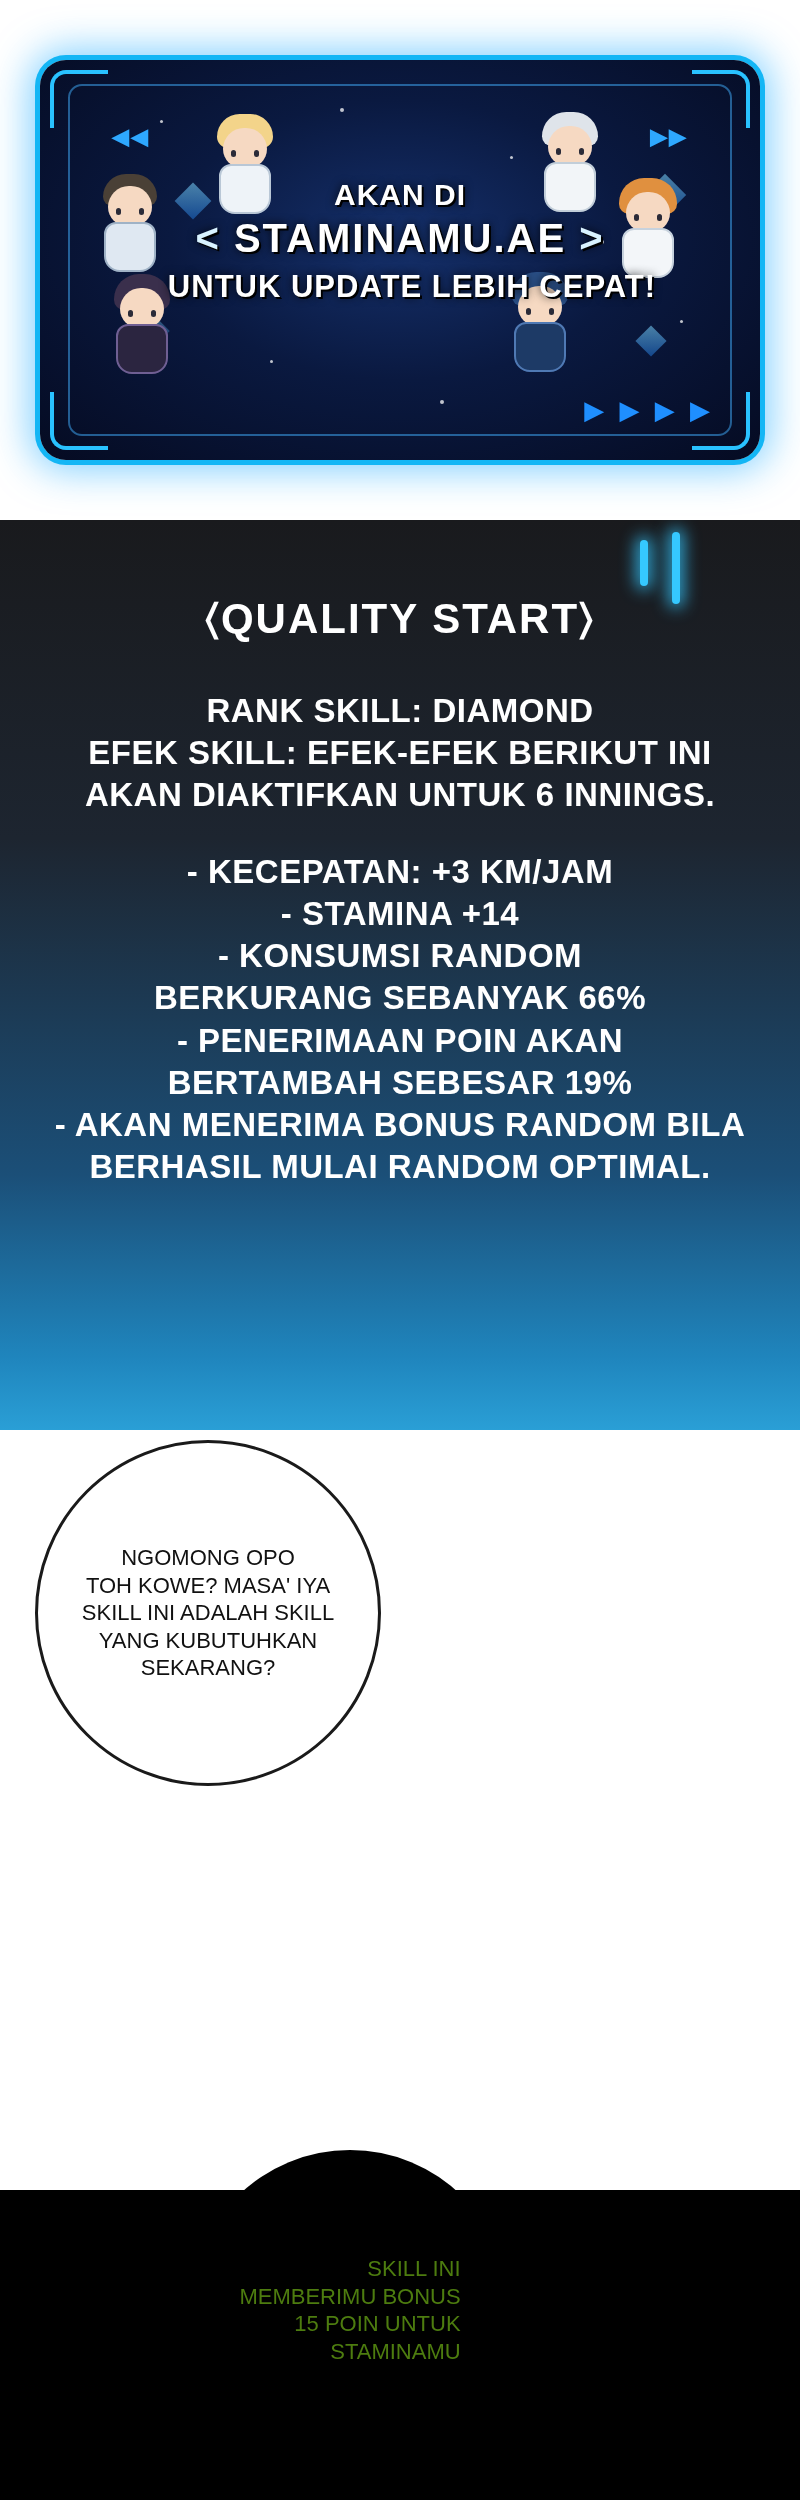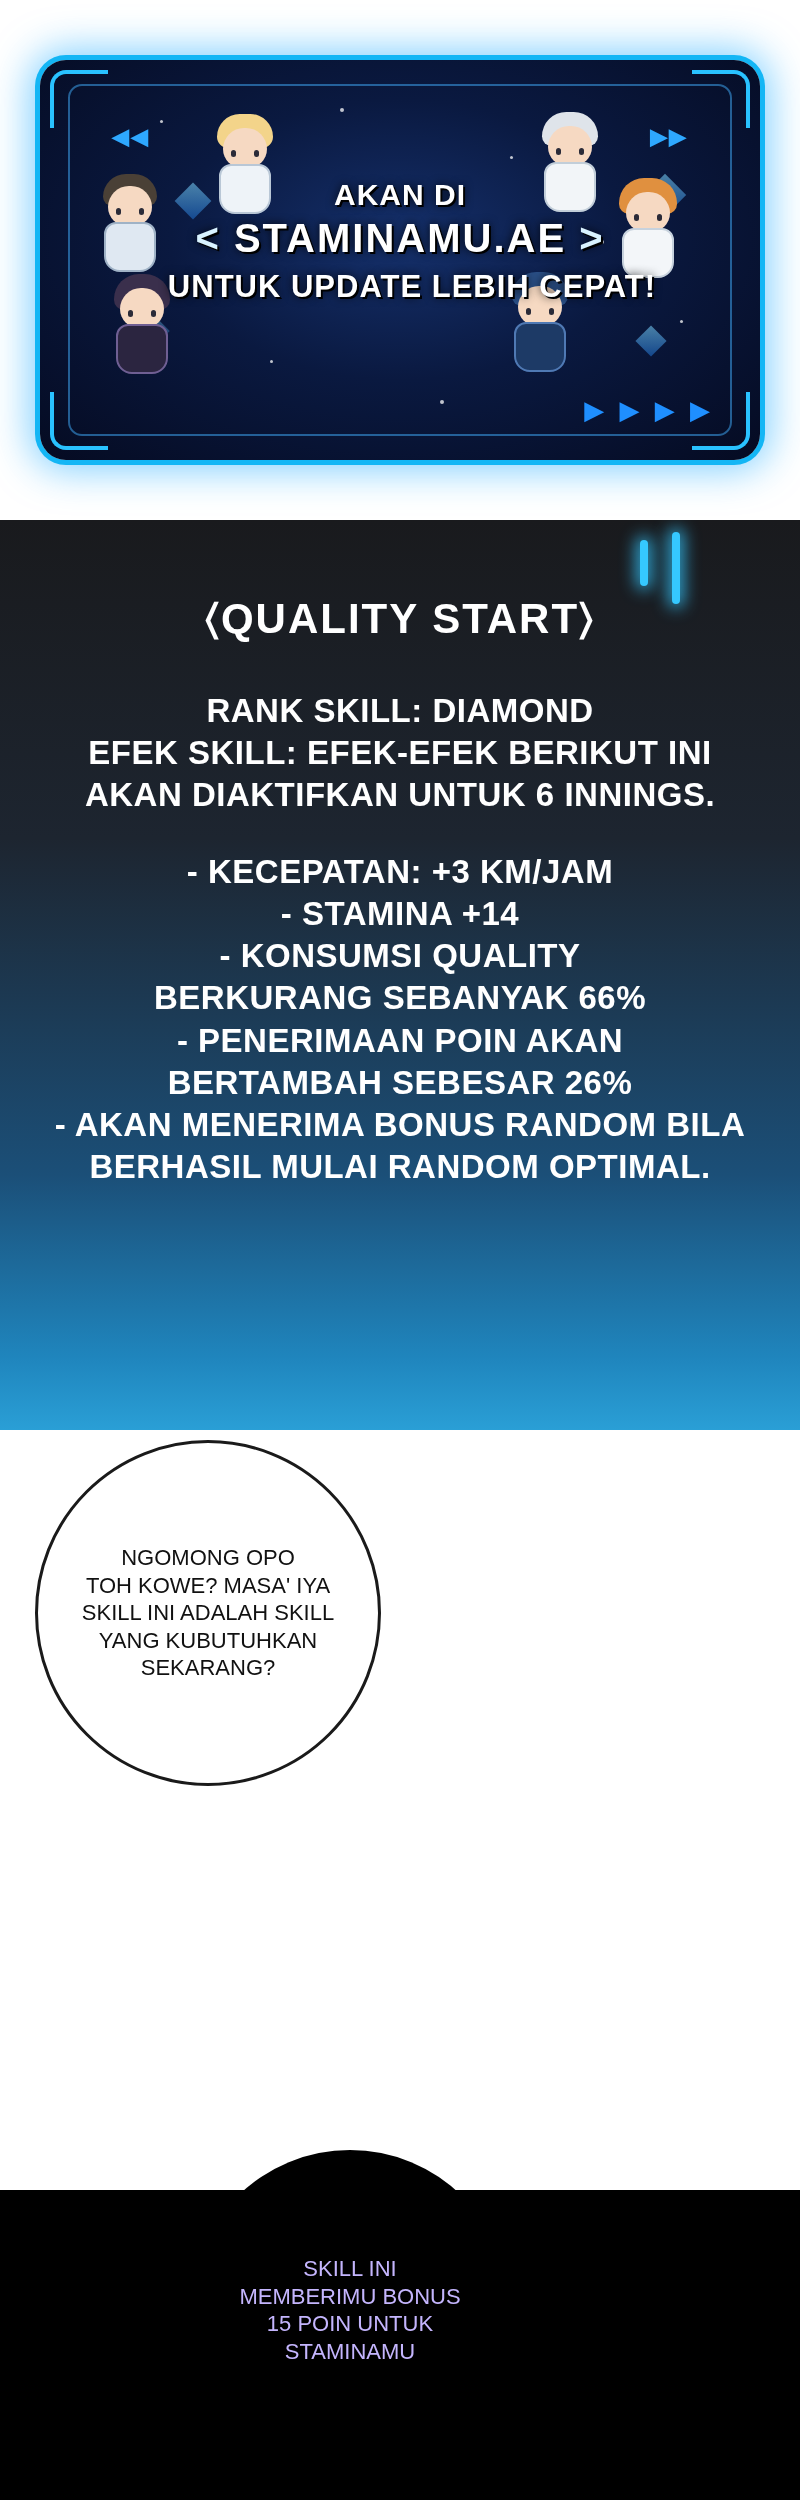--- a/index.html
+++ b/index.html
@@ -193,22 +193,22 @@
     padding: 0 18px;
     font-weight: normal;
   }
   .bubble-black {
     position: absolute;
     background: #000000;
     border-radius: 50%;
     display: flex;
     align-items: center;
     justify-content: center;
-    text-align: center;
-    color: #c4b5fd;
+    text-align: right;
+    color: #4d7c0f;
   }
   .bubble-black .txt {
     font-size: 22px;
     line-height: 1.25;
     padding: 0 18px;
   }
   .white-gap {
     position: absolute;
     left: 0;
     width: 800px;
@@ -312,24 +312,24 @@
 
     <div class="skill-title">〈QUALITY START〉</div>
 
     <div class="skill-body">
       <div>RANK SKILL: DIAMOND</div>
       <div>EFEK SKILL: EFEK-EFEK BERIKUT INI</div>
       <div>AKAN DIAKTIFKAN UNTUK 6 INNINGS.</div>
       <div class="gap"></div>
       <div>- KECEPATAN: +3 KM/JAM</div>
       <div>- STAMINA +14</div>
-      <div>- KONSUMSI QUALITY</div>
+      <div>- KONSUMSI RANDOM</div>
       <div>BERKURANG SEBANYAK 66%</div>
       <div>- PENERIMAAN POIN AKAN</div>
-      <div>BERTAMBAH SEBESAR 26%</div>
+      <div>BERTAMBAH SEBESAR 19%</div>
       <div>- AKAN MENERIMA BONUS RANDOM BILA</div>
       <div>BERHASIL MULAI RANDOM OPTIMAL.</div>
     </div>
   </div>
 
   <div class="white-gap" style="top:1430px;height:760px;"></div>
 
   <div class="bubble-white" style="left:35px;top:1440px;width:340px;height:340px;">
     <div class="txt" style="white-space:pre-line;">NGOMONG OPO
 TOH KOWE? MASA' IYA

